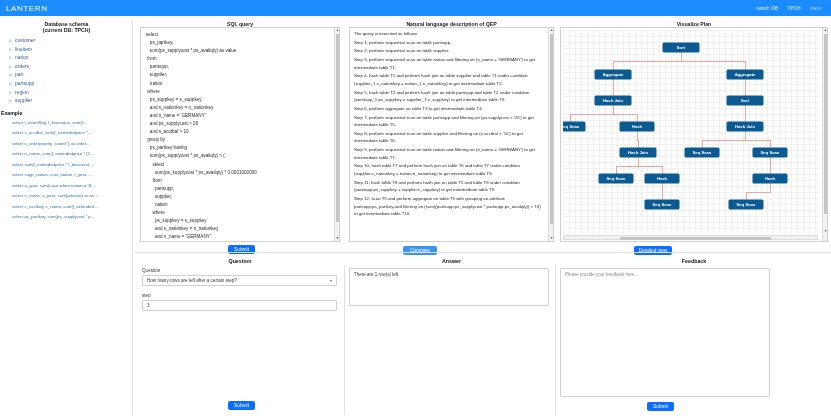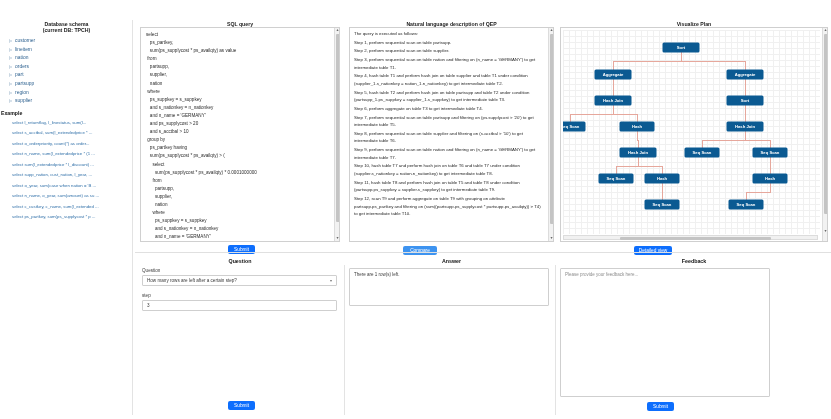--- a/index.html
+++ b/index.html
@@ -139,20 +139,28 @@
   }
   .textarea-box.ph { color:#8d8d8d; }
   .vline { position:absolute; background:#e3e3e3; width:1px; }
   .hline { position:absolute; background:#e0e0e0; height:1px; }
 </style>
 </head>
 <body>
 
 <div class="app">
 
+  <div class="navbar">
+    <span class="brand">LANTERN</span>
+    <div class="nav-right">
+      <span class="nav-link">switch DB</span>
+      <span class="nav-link">TPCH</span>
+      <span class="nav-link dim">menu</span>
+    </div>
+  </div>
 
   <div class="colhead" style="left:0;top:21px;width:133px;">
     <div>Database schema</div>
     <div style="line-height:7px;">(current DB: TPCH)</div>
   </div>
   <div class="colhead" style="left:140px;top:21px;width:200px;">SQL query</div>
   <div class="colhead" style="left:349px;top:21px;width:205px;">Natural language description of QEP</div>
   <div class="colhead" style="left:560px;top:21px;width:268px;">Visualize Plan</div>
 
   <div class="sidebar">

